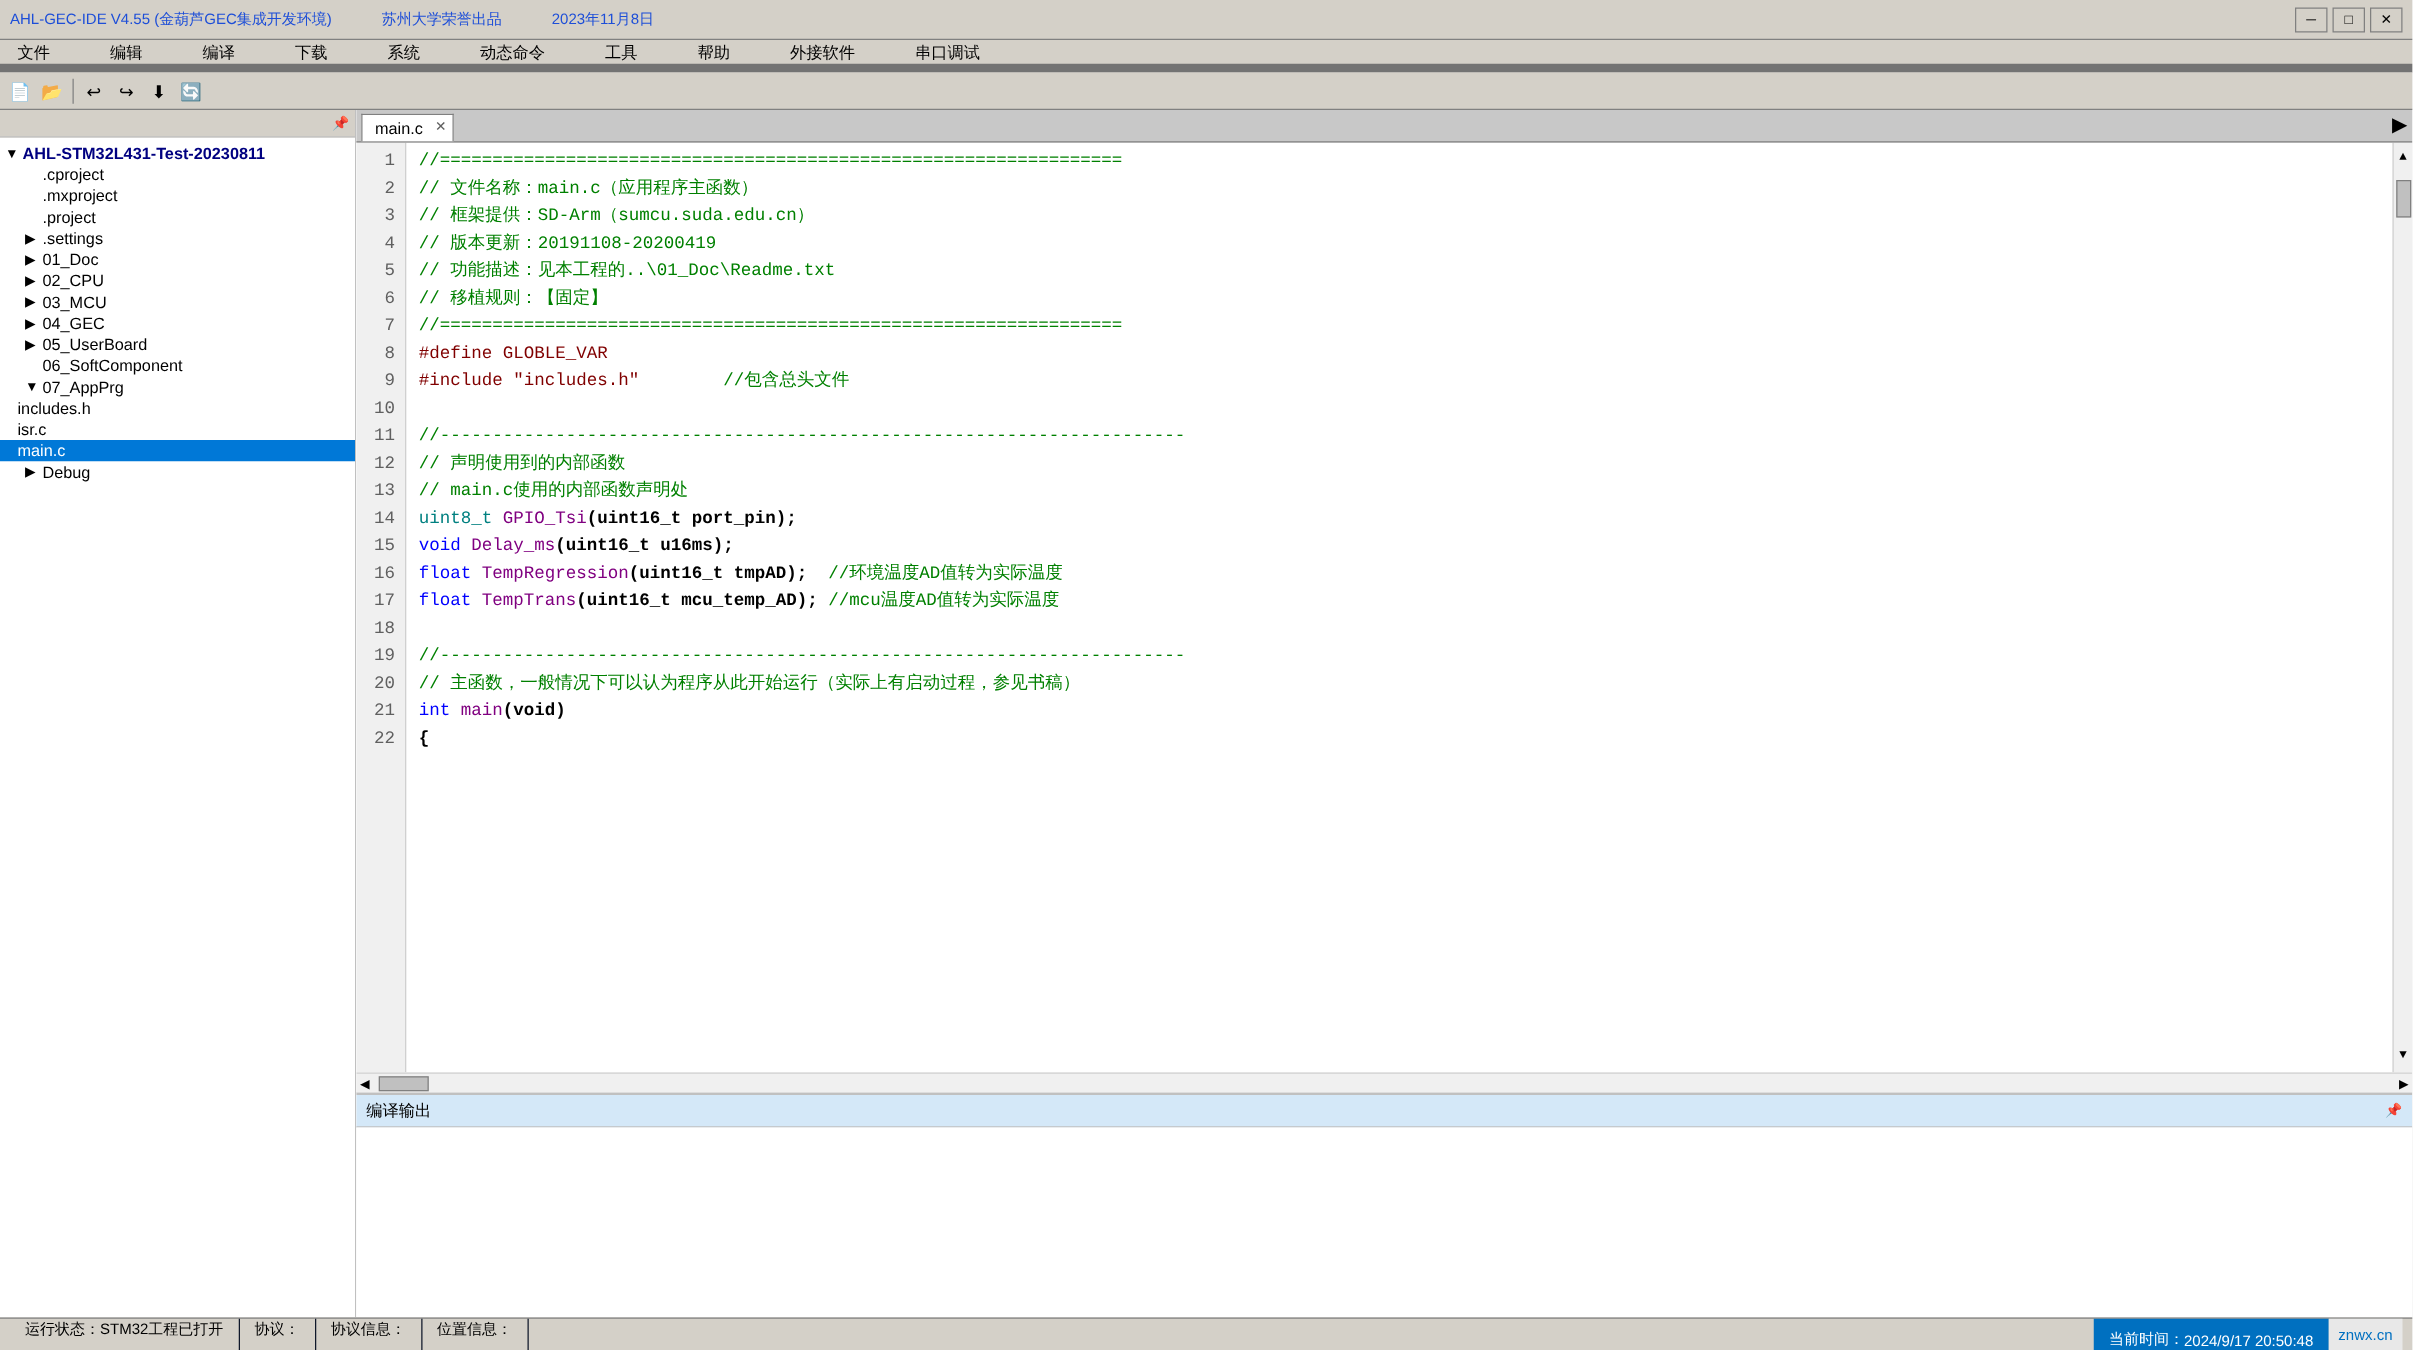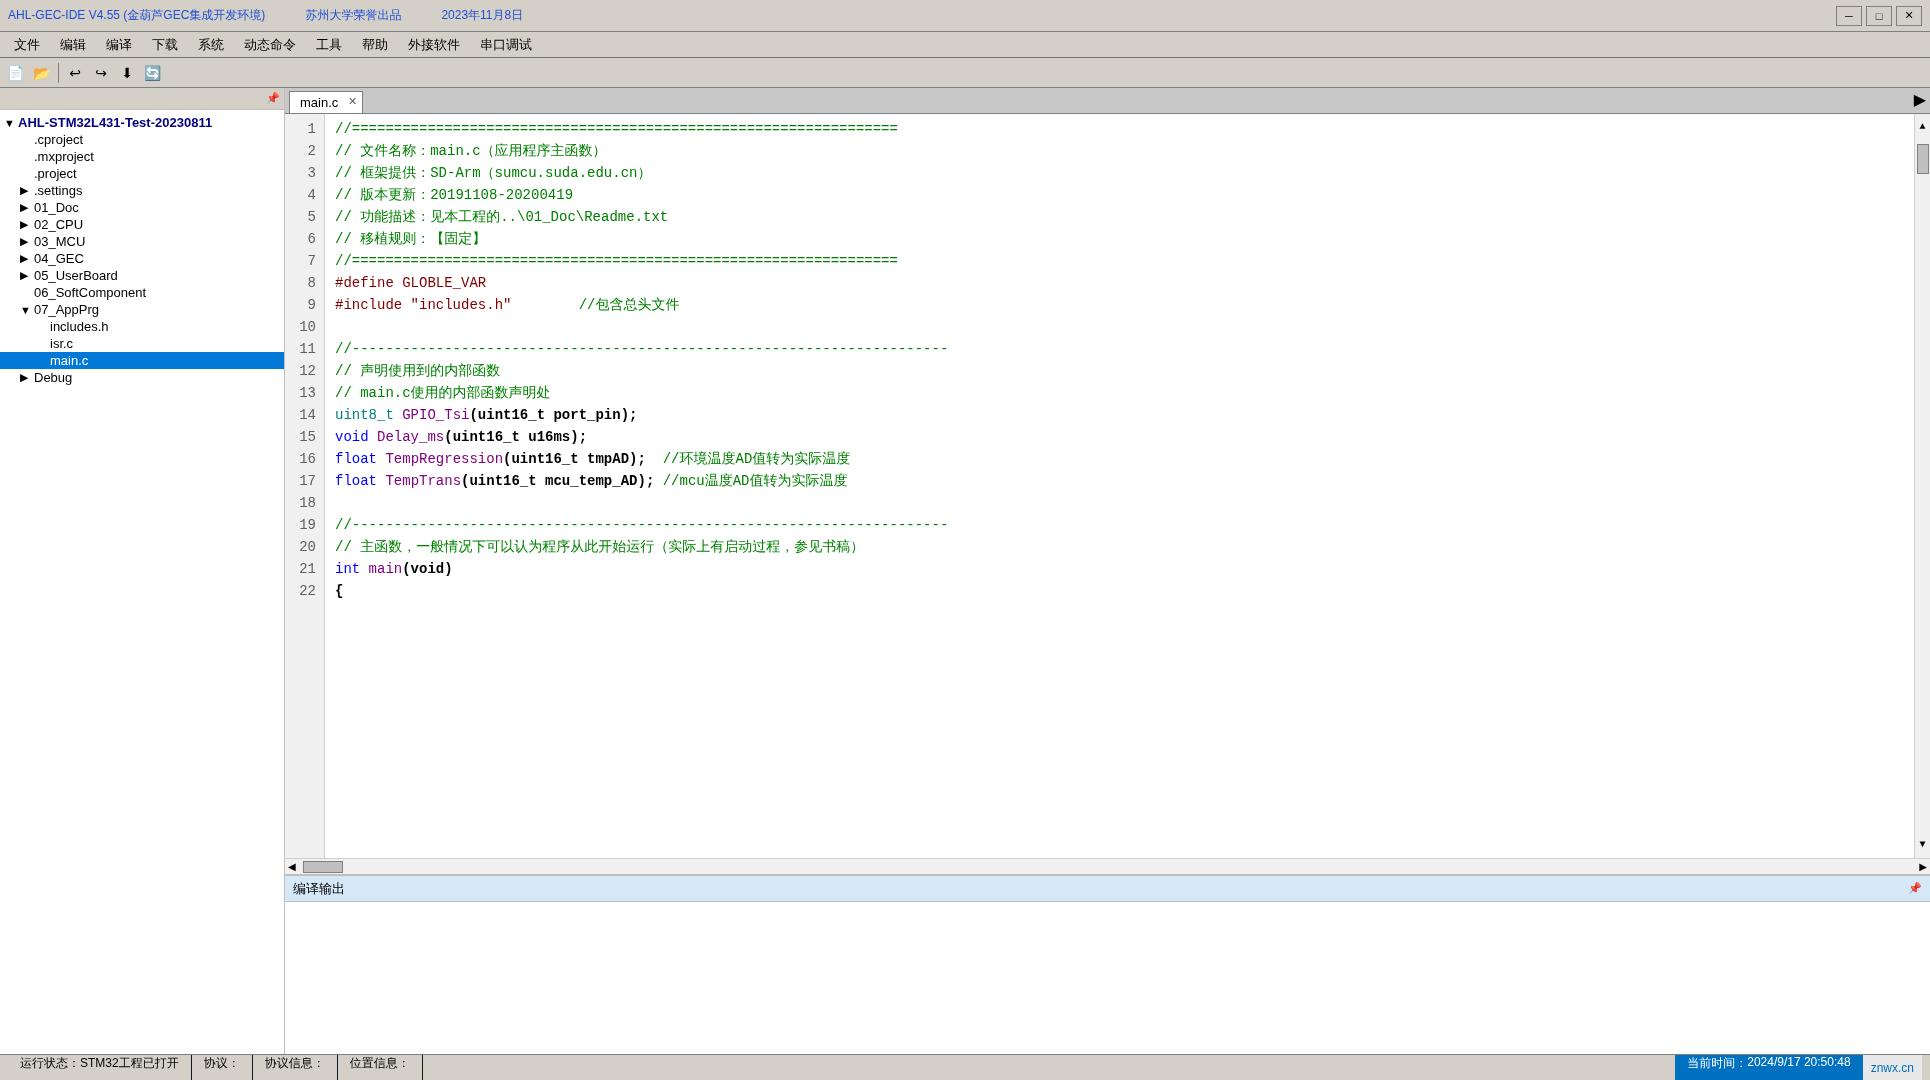--- a/index.html
+++ b/index.html
@@ -47,22 +47,23 @@
       justify-content: center;
     }
 
     
     #menu-bar {
       background: #d4d0c8;
       height: 26px;
       display: flex;
       align-items: center;
       padding: 0 4px;
-      border-bottom: 1px solid #737373;
-      flex-shrink: 0;
+      border-bottom: 7px solid #737373;
+      flex-shrink: 0;
+      gap: 28px;
     }
     .menu-item {
       padding: 2px 10px;
       font-size: 13px;
       cursor: pointer;
       white-space: nowrap;
     }
 
     
     #toolbar {
@@ -126,21 +127,21 @@
     }
     .tree-item {
       display: flex;
       align-items: center;
       padding: 1px 0;
       cursor: pointer;
       white-space: nowrap;
     }
     .tree-indent-0 { padding-left: 4px; }
     .tree-indent-1 { padding-left: 20px; }
-    .tree-indent-2 { padding-left: 36px; }
+    .tree-indent-2 { }
     .tree-arrow { width: 14px; display: inline-block; font-size: 11px; }
     .project-root { font-weight: bold; color: #000080; }
 
     
     #right-panel {
       flex: 1;
       display: flex;
       flex-direction: column;
       overflow: hidden;
     }
@@ -319,21 +320,21 @@
       white-space: nowrap;
     }
     .status-section:last-child { border-right: none; }
     #status-time {
       margin-left: auto;
       background: #0070c0;
       color: #fff;
       padding: 0 12px;
       height: 100%;
       display: flex;
-      align-items: flex-start;
+      align-items: flex-end;
     }
     #status-brand {
       background: #e8e8e8;
       color: #0070c0;
       font-weight: normal;
       padding: 0 8px;
       height: 100%;
       display: flex;
       align-items: center;
       font-size: 12px;

